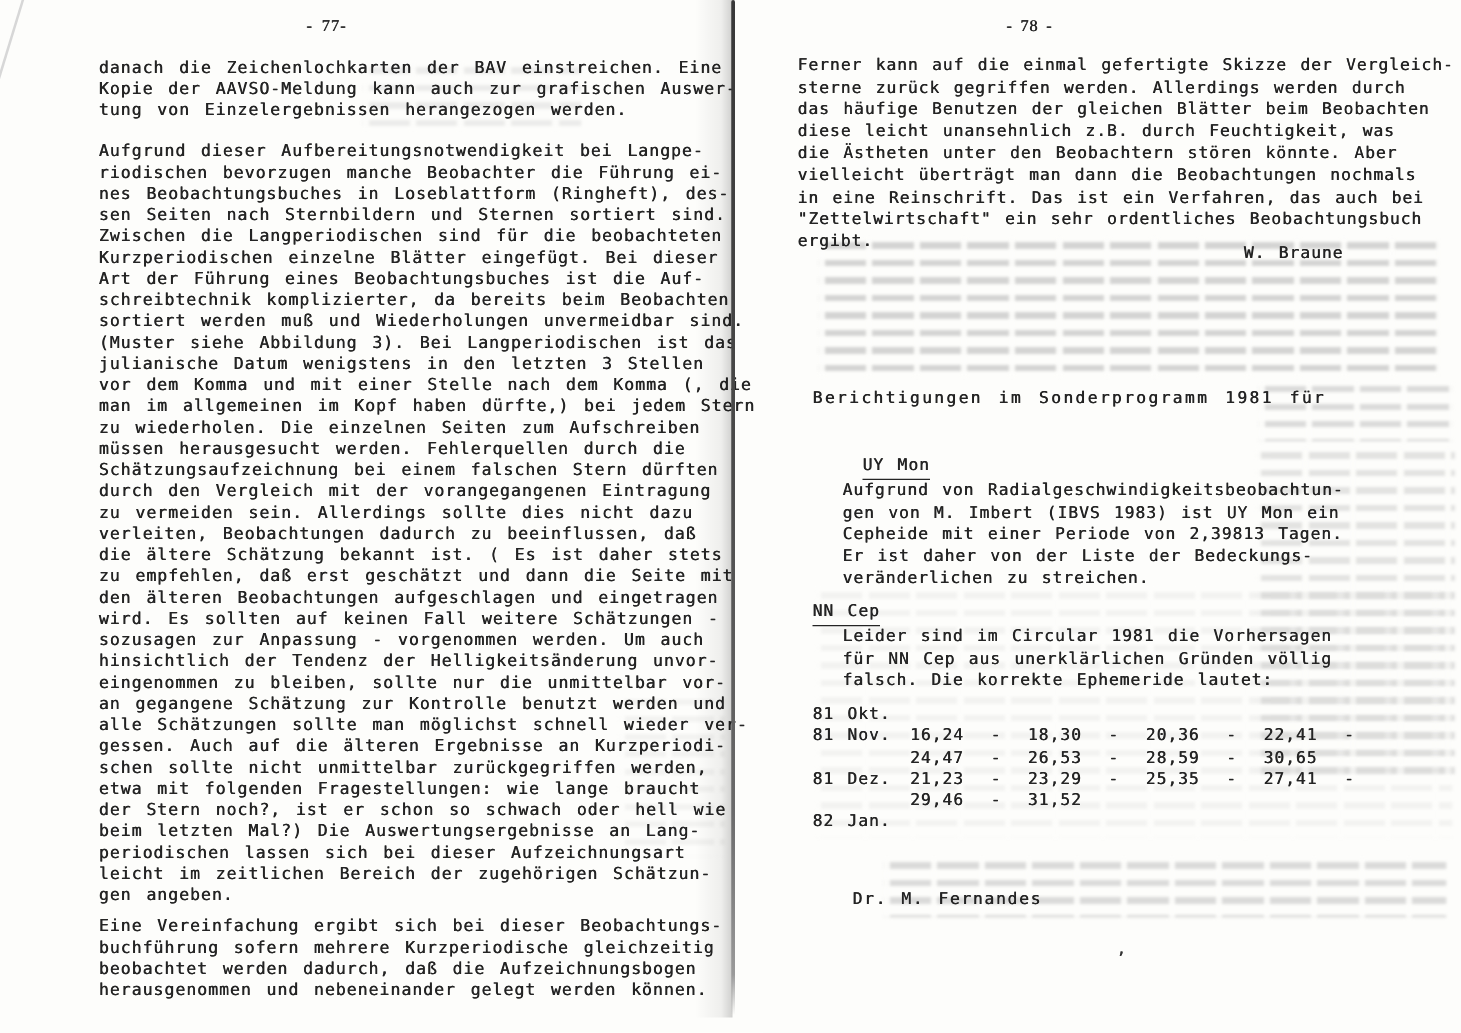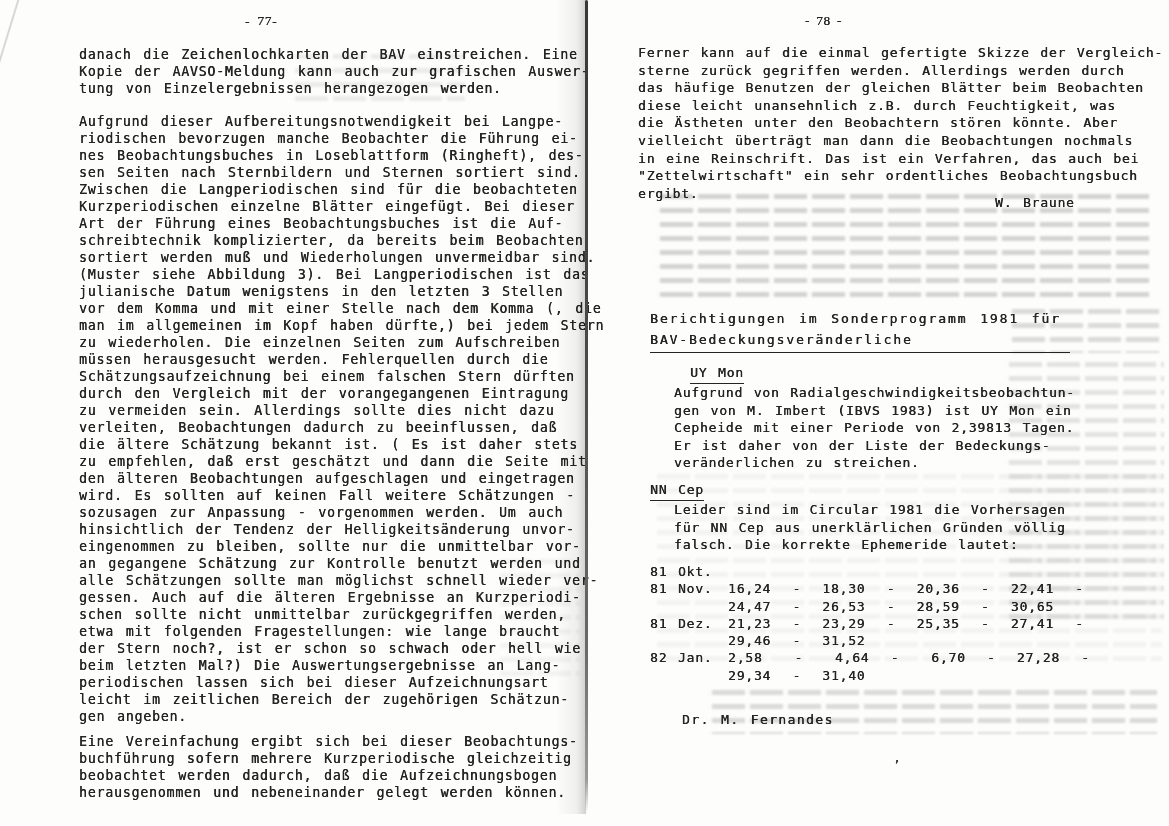--- a/index.html
+++ b/index.html
@@ -148,21 +148,20 @@
 die Ästheten unter den Beobachtern stören könnte. Aber
 vielleicht überträgt man dann die Beobachtungen nochmals
 in eine Reinschrift. Das ist ein Verfahren, das auch bei
 "Zettelwirtschaft" ein sehr ordentliches Beobachtungsbuch
 ergibt.</pre>
 
     <div class="sig sig-braune">W. Braune</div>
 
     <div class="indent-block">
       <div class="heading-line heading-line1">Berichtigungen im Sonderprogramm 1981 für</div>
-      <div class="heading-line heading-line2">BAV-Bedeckungsveränderliche</div>
 
       <div class="subtitle uy-title">UY Mon</div>
       <pre class="para uy-lines">Aufgrund von Radialgeschwindigkeitsbeobachtun-
 gen von M. Imbert (IBVS 1983) ist UY Mon ein
 Cepheide mit einer Periode von 2,39813 Tagen.
 Er ist daher von der Liste der Bedeckungs-
 veränderlichen zu streichen.</pre>
 
       <div class="subtitle nn-title">NN Cep</div>
       <pre class="para nn-lines">Leider sind im Circular 1981 die Vorhersagen
@@ -178,22 +177,20 @@
           <pre class="eph-vals">16,24  -  18,30  -  20,36  -  22,41  -
 24,47  -  26,53  -  28,59  -  30,65</pre>
         </div>
         <div class="eph-row">
           <pre class="eph-date">81 Dez.</pre>
           <pre class="eph-vals">21,23  -  23,29  -  25,35  -  27,41  -
 29,46  -  31,52</pre>
         </div>
         <div class="eph-row">
           <pre class="eph-date">82 Jan.</pre>
-          <pre class="eph-vals">2,58   -   4,64  -   6,70  -  27,28  -
-29,34  -  31,40</pre>
         </div>
       </div>
 
       <div class="sig sig-fernandes">Dr. M. Fernandes</div>
     </div>
 
     <span class="speck">’</span>
   </section>
 </div>
 

